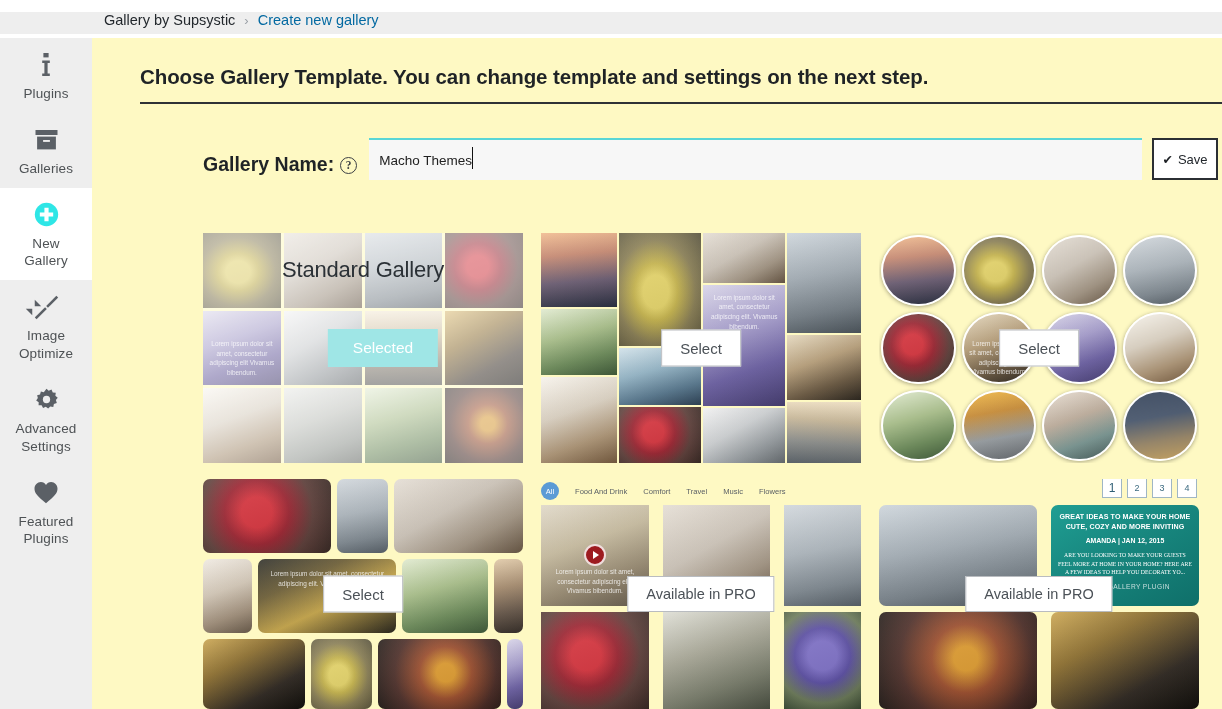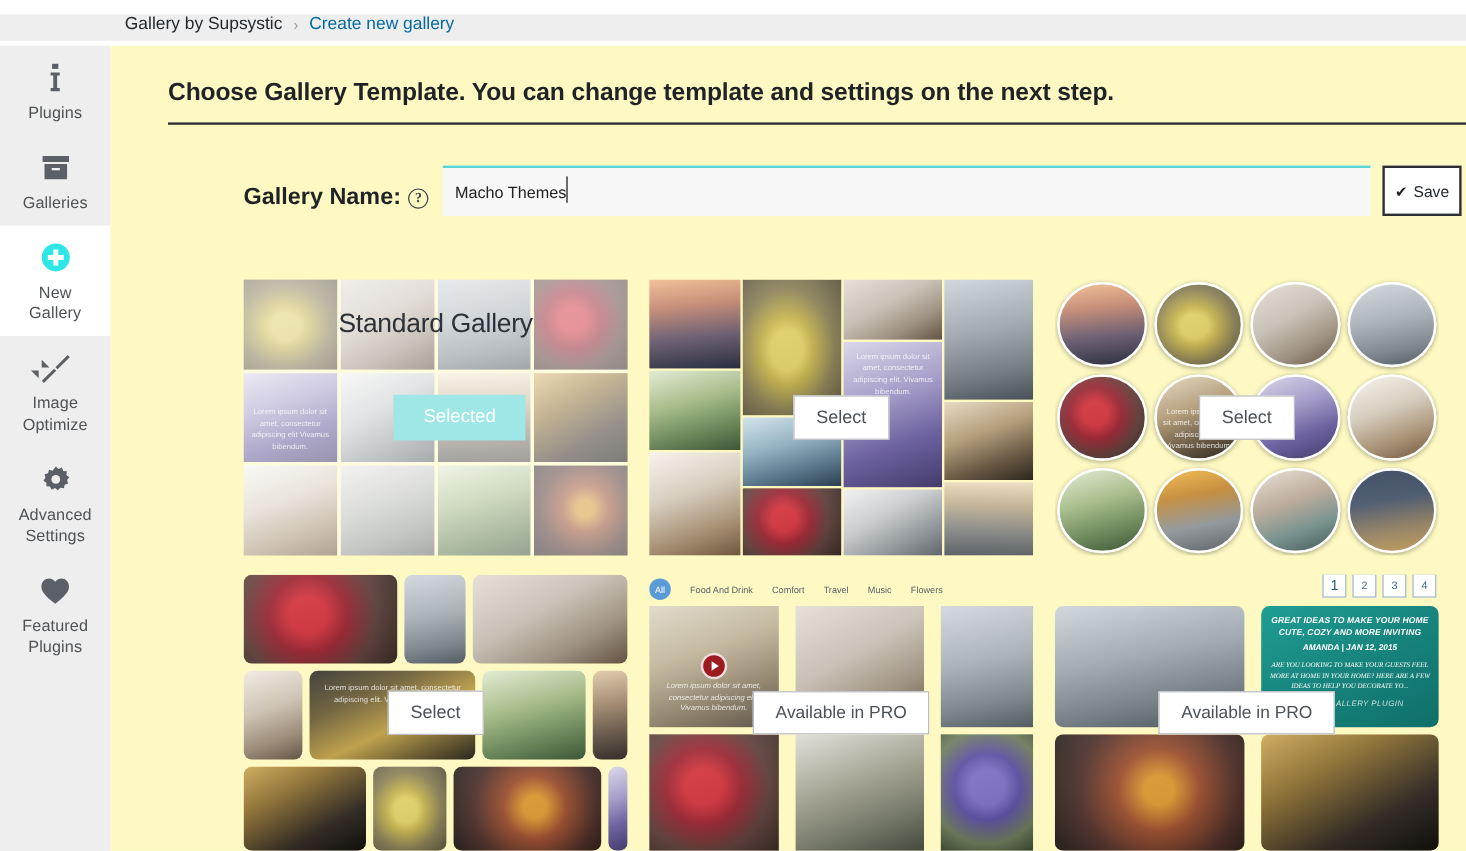--- a/index.html
+++ b/index.html
@@ -188,21 +188,21 @@
 
   
   .justi { position: absolute; inset: 0; display: grid;
            grid-template-rows: 1.02fr 1.02fr 0.96fr; gap: 6px; }
   .jrow { display: grid; gap: 6px; }
   .rnd { border-radius: 7px; overflow: hidden; position: relative; }
 
   
   .prowrap { position: absolute; left:0; right:0; top: 26px; bottom: 0; }
   .prows { display: grid; grid-template-rows: 1.04fr 1fr; gap: 6px; height: 100%; }
-  .prow { display: grid; gap: 14px; font-style: italic; }
+  .prow { display: grid; gap: 14px; }
 
   .filters {
     position: absolute; left: 0; right: 0; top: 0; height: 24px;
     display: flex; align-items: center; justify-content: flex-start; gap: 16px;
   }
   .f-pill {
     background: #5b9bd5; color: #fff; border-radius: 50%;
     width: 18px; height: 18px; display: flex; align-items: center; justify-content: center;
     font-size: 7.5px;
   }

